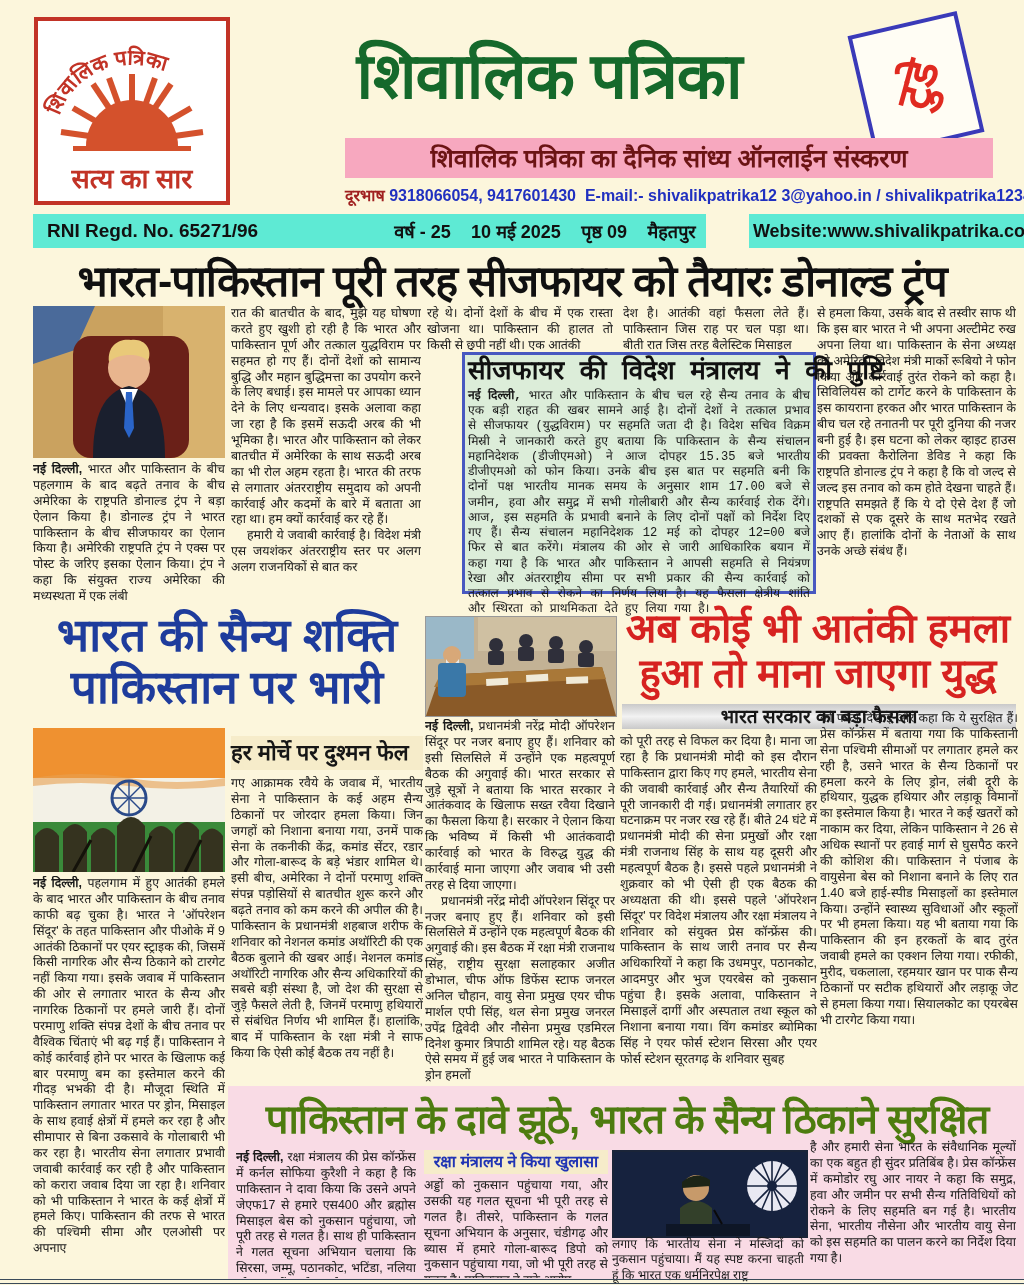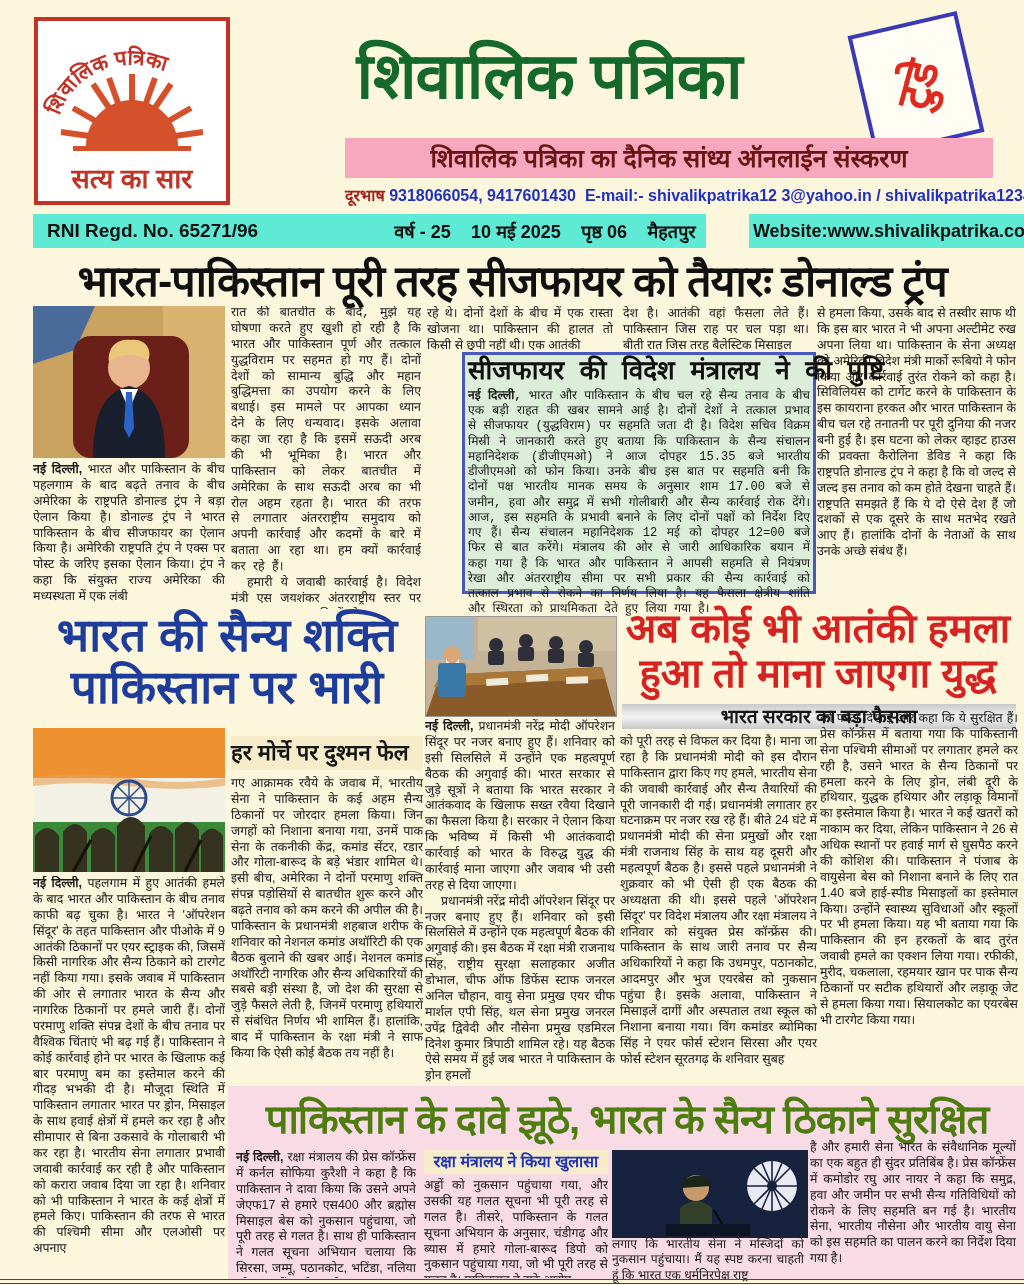--- a/index.html
+++ b/index.html
@@ -38,21 +38,21 @@
   #sub-dushman{left:231px;top:736px;width:192px;height:34px;background:#f6ecca;font-size:22px;
                font-weight:bold;text-align:left;line-height:34px;white-space:nowrap;}
   #sub-khulasa{left:424px;top:1150px;width:184px;height:24px;background:#f6ecca;color:#2034b4;
                font-size:16px;font-weight:bold;text-align:center;line-height:24px;white-space:nowrap;}
   
   .col{font-size:12.4px;line-height:1.28;text-align:justify;overflow:hidden;color:#1a1a1a;font-weight:500;}
   .col p{margin:0;text-indent:16px;}
   .col p.noind{text-indent:0;}
   .dl{font-weight:bold;}
   #t-col1{left:33px;top:462px;width:192px;height:147px;}
-  #t-col2{left:231px;top:306px;width:190px;height:303px;font-family:Liberation Mono, monospace;}
+  #t-col2{left:231px;top:306px;width:190px;height:303px;}
   #t-col3{left:427px;top:306px;width:186px;height:44px;}
   #t-col4{left:623px;top:306px;width:186px;height:44px;}
   #t-col5{left:817px;top:306px;width:199px;height:303px;}
   #cease-box{left:462px;top:352px;width:342px;height:236px;background:#dcedd9;border:3px solid #4858c0;padding:0 3px;font-family:Liberation Mono, monospace;}
   #cease-box .bh{font-size:26px;font-weight:bold;text-align:center;line-height:34px;color:#101010;white-space:nowrap;}
   #cease-box .bb{font-size:12.1px;line-height:1.26;text-align:justify;font-weight:500;}
   #m-colA{left:33px;top:876px;width:192px;height:394px;}
   #m-colB{left:231px;top:776px;width:192px;height:310px;}
   #m-colC{left:425px;top:719px;width:190px;height:367px;}
   #w-col1{left:620px;top:734px;width:197px;height:352px;}
@@ -108,21 +108,21 @@
   <div id="contact" class="abs">
     <span class="ph">दूरभाष</span>
     <span class="bl">9318066054, 9417601430</span>&nbsp;
     <span class="bl">E-mail:- shivalikpatrika12 3@yahoo.in / shivalikpatrika1234@gmail.com</span>
   </div>
 
   <div id="info-rni" class="abs infocell">RNI Regd. No. 65271/96</div>
   <div id="info-edition" class="abs infocell">
     <span>वर्ष - 25</span>
     <span>10 मई 2025</span>
-    <span>पृष्ठ 06</span>
+    <span>पृष्ठ 09</span>
     <span>मैहतपुर</span>
   </div>
   <div id="info-web" class="abs infocell">Website:www.shivalikpatrika.com</div>
 
   <div id="h-trump" class="abs">भारत-पाकिस्तान पूरी तरह सीजफायर को तैयारः डोनाल्ड ट्रंप</div>
 
   <svg id="trump-photo" class="abs photo" viewBox="0 0 192 152">
     <rect width="192" height="152" fill="#caa25f"></rect>
     <rect x="130" y="0" width="62" height="152" fill="#d8b26e"></rect>
     <polygon points="0,0 62,0 42,44 0,58" fill="#4a6a9a"></polygon>

